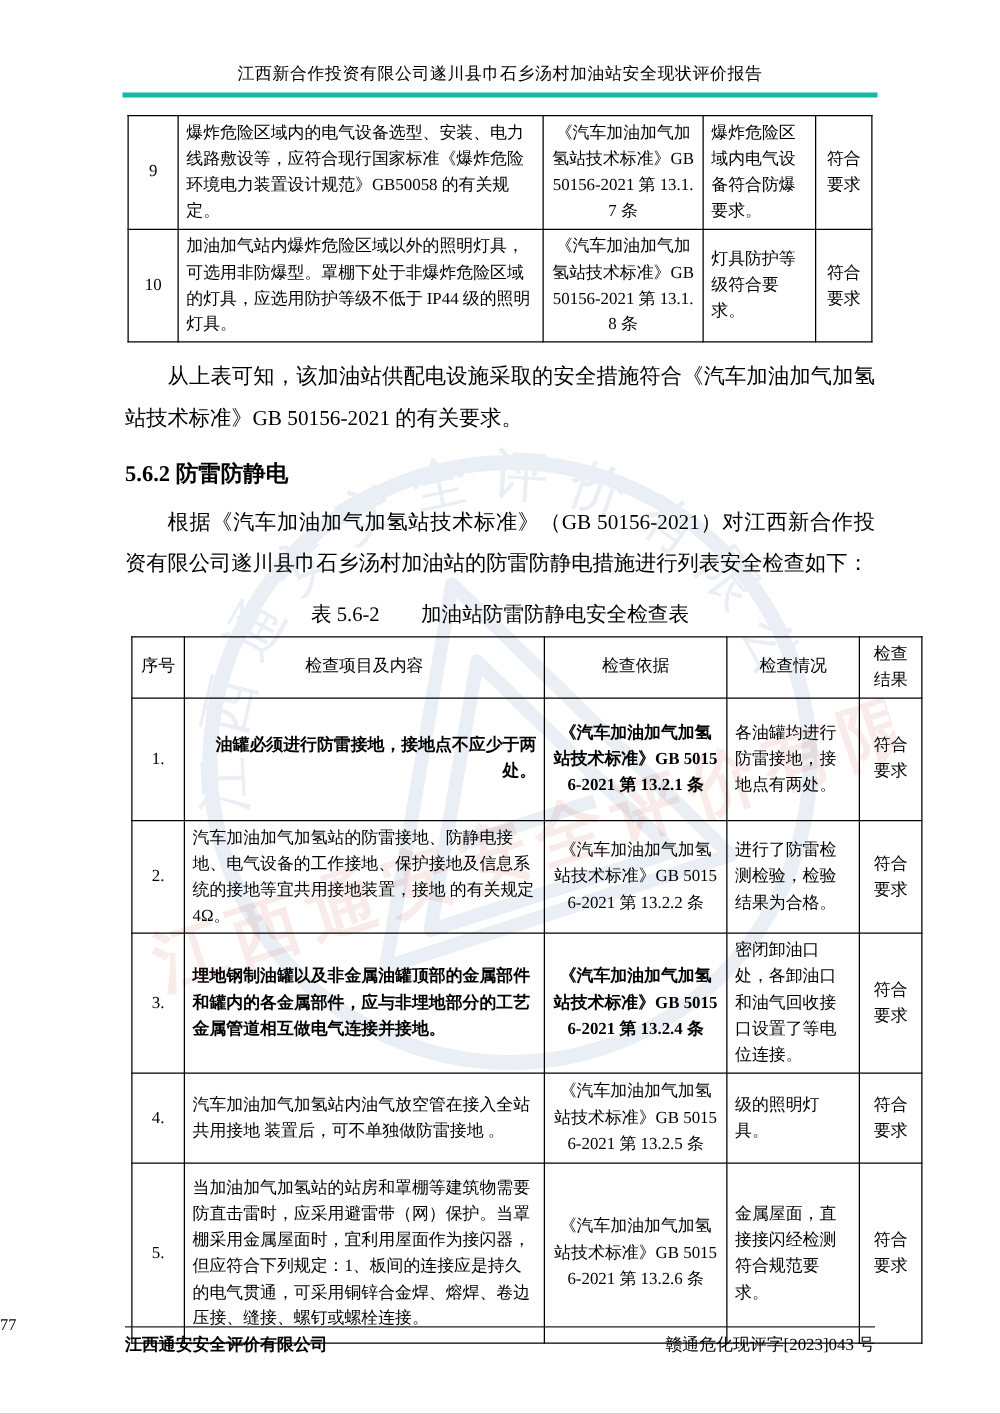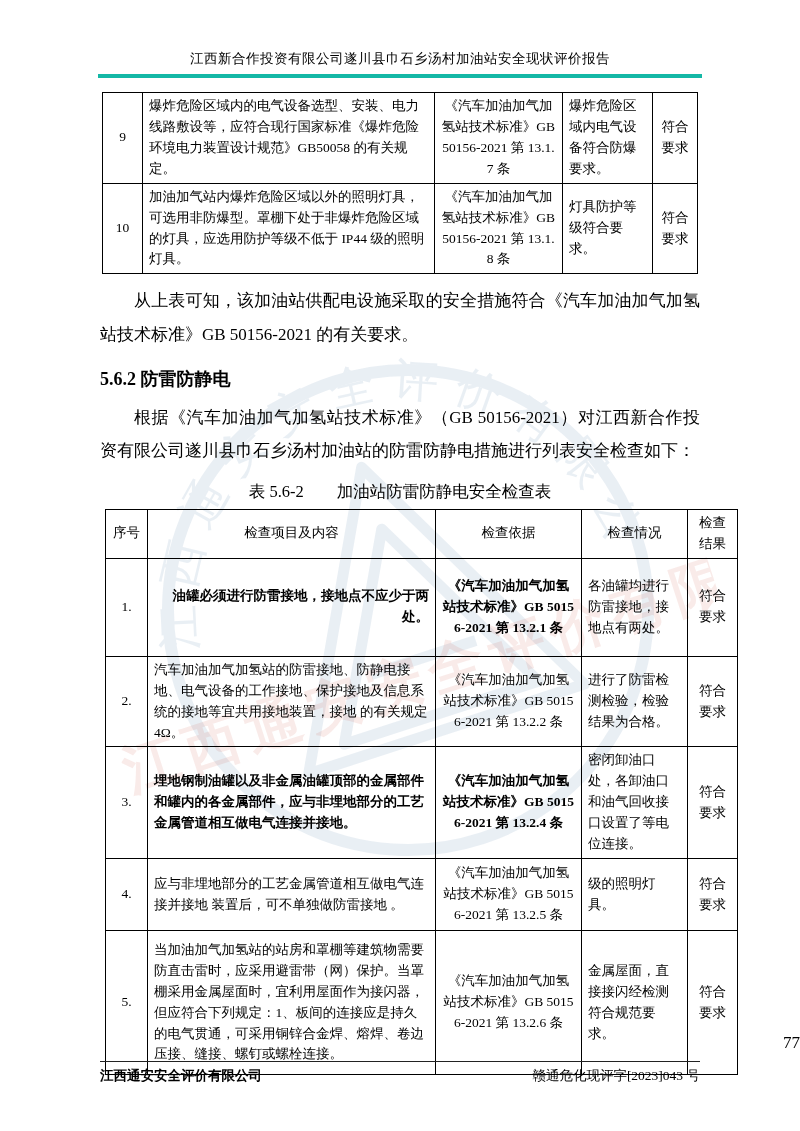--- a/index.html
+++ b/index.html
@@ -74,22 +74,22 @@
     font-weight:bold;
     margin:16px 0 4px 0;
   }
   .caption {
     text-align:center;
     font-size:16.5px;
     margin:14px 0 6px 0;
   }
   
   .pageno {
-    position:absolute; left:0; right:0; bottom:78px;
-    text-align:right; font-size:17px;
+    position:absolute; left:0; right:0; bottom:63px;
+    text-align:left; font-size:13px;
     z-index:1;
   }
   .page-footer {
     position:absolute; left:100px; right:100px; bottom:46px;
     border-top:1px solid #222;
     padding-top:5px;
     display:flex; justify-content:space-between;
     font-size:13.5px;
     z-index:1;
   }
@@ -189,21 +189,21 @@
         </tr>
         <tr style="height:94px">
           <td class="c-no">3.</td>
           <td class="c-item bold">埋地钢制油罐以及非金属油罐顶部的金属部件和罐内的各金属部件，应与非埋地部分的工艺金属管道相互做电气连接并接地。</td>
           <td class="c-basis bold">《汽车加油加气加氢站技术标准》GB 50156-2021 第 13.2.4 条</td>
           <td class="c-sit">密闭卸油口处，各卸油口和油气回收接口设置了等电位连接。</td>
           <td class="c-res">符合要求</td>
         </tr>
         <tr style="height:72px">
           <td class="c-no">4.</td>
-          <td class="c-item">应与非埋地部分的工艺金属管道相互做电气连接并接地 装置后，可不单独做防雷接地 。</td>
+          <td class="c-item">汽车加油加气加氢站内油气放空管在接入全站共用接地 装置后，可不单独做防雷接地 。</td>
           <td class="c-basis">《汽车加油加气加氢站技术标准》GB 50156-2021 第 13.2.5 条</td>
           <td class="c-sit">级的照明灯具。</td>
           <td class="c-res">符合要求</td>
         </tr>
         <tr style="height:144px">
           <td class="c-no">5.</td>
           <td class="c-item">当加油加气加氢站的站房和罩棚等建筑物需要防直击雷时，应采用避雷带（网）保护。当罩棚采用金属屋面时，宜利用屋面作为接闪器，但应符合下列规定：1、板间的连接应是持久的电气贯通，可采用铜锌合金焊、熔焊、卷边压接、缝接、螺钉或螺栓连接。</td>
           <td class="c-basis">《汽车加油加气加氢站技术标准》GB 50156-2021 第 13.2.6 条</td>
           <td class="c-sit">金属屋面，直接接闪经检测符合规范要求。</td>
           <td class="c-res">符合要求</td>

